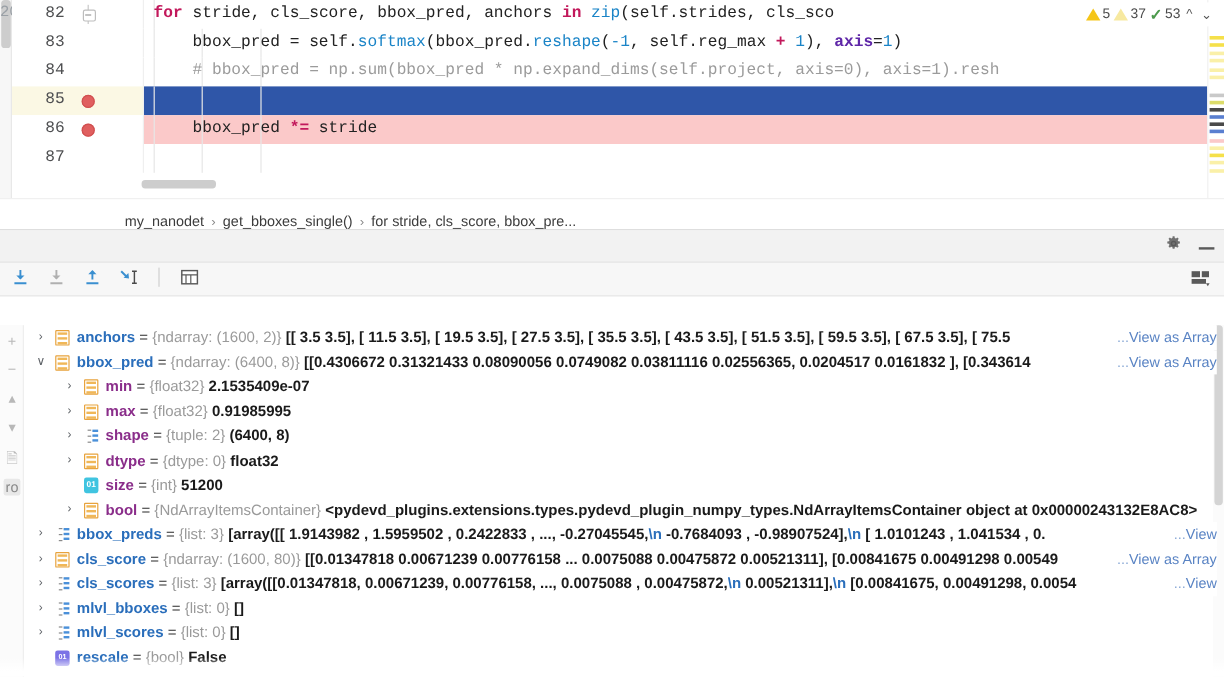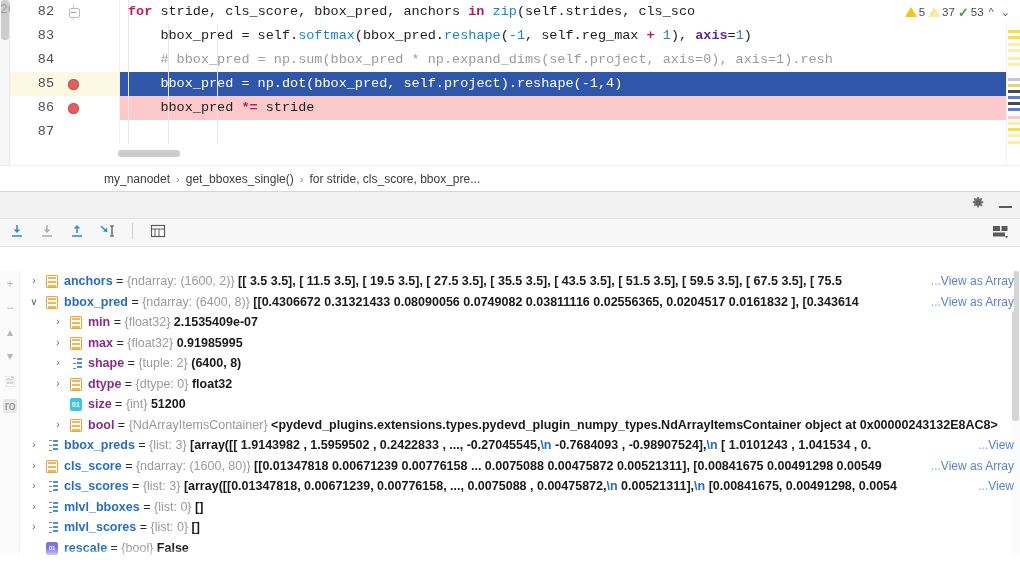--- a/index.html
+++ b/index.html
@@ -106,21 +106,21 @@
   
   .h-scroll {
     position: absolute; left: 118px; top: 150px; width: 62px; height: 7px;
     background: #cdcdcd; border-radius: 3px;
   }
 
   
   .breadcrumb {
     position: absolute; left: 0; top: 165px; width: 1020px; height: 26px;
     background: #ffffff; border-top: 1px solid #f0f0f0;
-    display: flex; align-items: center; padding-left: 104px;
+    display: flex; align-items: flex-end; padding-left: 104px;
     font-size: 12px; color: #3c3c3c; font-family: "Liberation Sans", sans-serif;
   }
   .bc-sep { color: #888; margin: 0 6px; font-size: 11px; }
 
   
   .debug-panel {
     position: absolute; left: 0; top: 191px; width: 1020px; height: 373px;
     background: #ffffff; border-top: 1px solid #d6d6d6;
   }
   .dp-titlebar {
@@ -277,21 +277,20 @@
           <div class="rowbg"></div>
           <div class="gutter">
             <span class="lnum">85</span>
             <span class="bp"></span>
           </div>
           <div class="indent-guides">
             <div class="ig" style="left: 8px;"></div>
             <div class="ig" style="left: 48px;"></div>
             <div class="ig" style="left: 97px;"></div>
           </div>
-          <div class="ctext"><span class="id">    bbox_pred = np.</span><span class="fn">dot</span><span class="id">(bbox_pred, self.project).</span><span class="fn">reshape</span><span class="punc">(</span><span class="num">-1</span><span class="punc">,</span><span class="num">4</span><span class="punc">)</span></div>
         </div>
         <div class="crow pink">
           <div class="rowbg"></div>
           <div class="gutter">
             <span class="lnum">86</span>
             <span class="bp"></span>
           </div>
           <div class="indent-guides">
             <div class="ig" style="left: 8px;"></div>
             <div class="ig" style="left: 48px;"></div>

